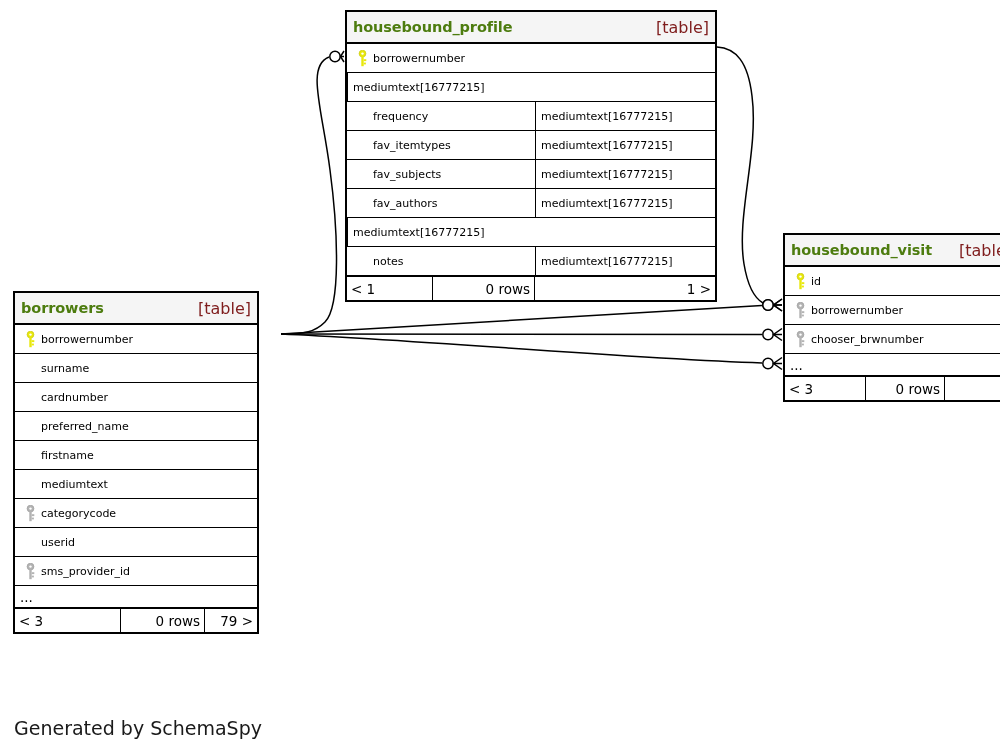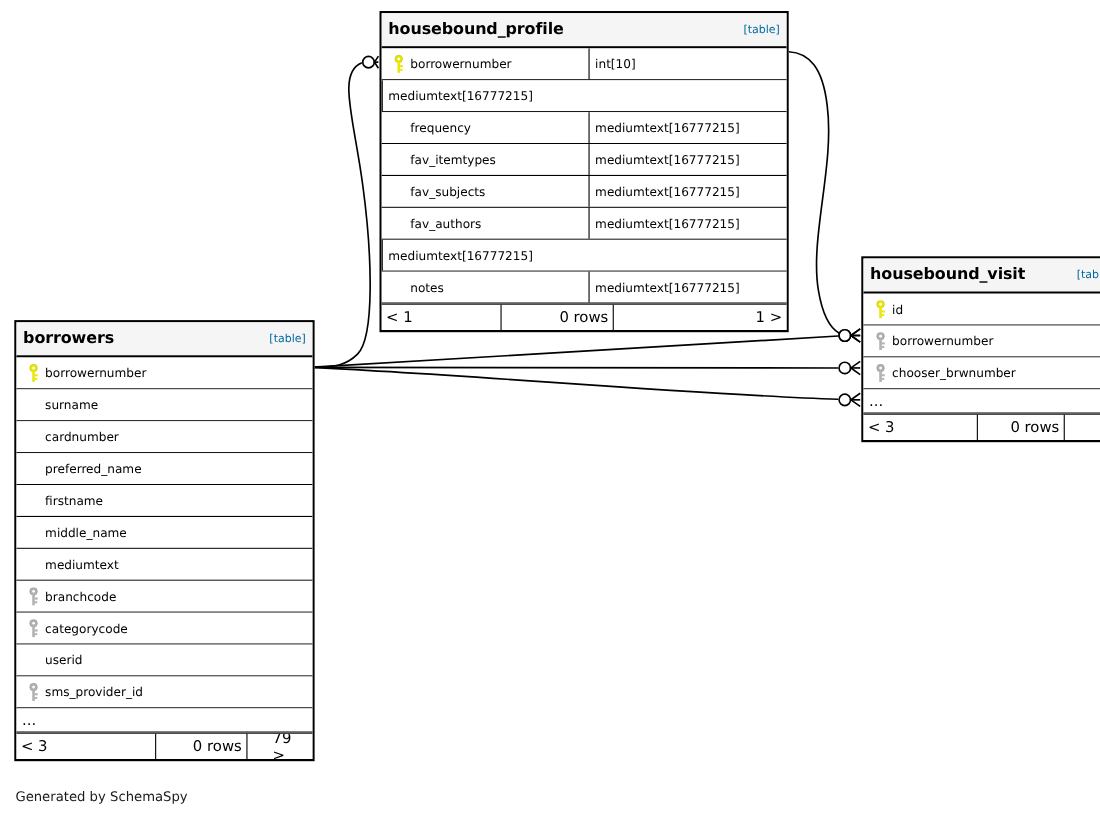--- a/index.html
+++ b/index.html
@@ -44,26 +44,26 @@
     background: #f5f5f5;
     border-bottom: 2px solid #000000;
     box-sizing: border-box;
     height: 32px;
     padding: 0 6px;
     white-space: nowrap;
   }
   .entity-title {
     font-weight: bold;
     font-size: 14.5px;
-    color: #000000;
+    color: #4d7c0f;
     letter-spacing: -0.1px;
   }
   .entity-tag {
-    font-size: 10px;
-    color: #0369a1;
+    font-size: 16px;
+    color: #7f1d1d;
   }
 
   .row {
     display: flex;
     align-items: center;
     border-bottom: 1px solid #000000;
     box-sizing: border-box;
     height: 29px;
     background: #ffffff;
     white-space: nowrap;
@@ -131,31 +131,31 @@
   .fcell {
     box-sizing: border-box;
     height: 100%;
     display: flex;
     align-items: center;
     font-size: 13.5px;
     color: #000000;
     overflow: hidden;
   }
   .fcell.left  { justify-content: flex-start; padding-left: 4px; }
-  .fcell.right { justify-content: flex-end;   padding-right: 4px; margin-left: 23px; }
+  .fcell.right { justify-content: flex-end;   padding-right: 4px; }
   .fcell.mid   { border-left: 1px solid #000000; border-right: 1px solid #000000; }
 
   
   #tbl-housebound_profile {
     left: 345px; top: 10px; width: 372px;
   }
   #tbl-housebound_profile .col-name { width: 188px; }
 
   #tbl-borrowers {
-    left: 13px; top: 291px; width: 273px;
+    left: 13px; top: 291px; width: 246px;
   }
   #tbl-borrowers .col-name { width: 100%; }
 
   #tbl-housebound_visit {
     left: 783px; top: 233px; width: 237px;
   }
   #tbl-housebound_visit .col-name { width: 100%; }
 
   
   #tbl-housebound_profile .fcell.a { width: 85px; }
@@ -168,21 +168,21 @@
 
   #tbl-housebound_visit .fcell.a { width: 80px; }
   #tbl-housebound_visit .fcell.b { width: 80px; }
   #tbl-housebound_visit .fcell.c { flex: 1 1 auto; }
 
   
   #credit {
     position: absolute;
     left: 14px;
     top: 717px;
-    font-size: 12px;
+    font-size: 19px;
     color: #1a1a1a;
   }
 </style>
 </head>
 <body>
 
 <div id="canvas">
 
   <svg id="edges" viewBox="0 0 1000 747" xmlns="http://www.w3.org/2000/svg">
     <defs>
@@ -245,23 +245,20 @@
           <svg width="9" height="17" viewBox="0 0 9 17">
             <circle cx="4.5" cy="3.6" r="3.4" fill="#e8e80d" stroke="#c9c90b" stroke-width="0.7"></circle>
             <rect x="3.3" y="5.6" width="2.4" height="10.6" fill="#e8e80d"></rect>
             <rect x="5.7" y="9.2" width="2.6" height="1.9" fill="#e8e80d"></rect>
             <rect x="5.7" y="12.6" width="2.2" height="1.8" fill="#e8e80d"></rect>
             <circle cx="4.5" cy="3.6" r="1.2" fill="#ffffff"></circle>
           </svg>
         </span>
         <span class="col-label">borrowernumber</span>
       </div>
-      <div class="col-type">
-        <span class="col-label">int[10]</span>
-      </div>
     </div>
 
     <div class="row">
       <div class="col-type">
         <span class="col-label">mediumtext[16777215]</span>
       </div>
     </div>
 
     <div class="row">
       <div class="col-name">
@@ -369,145 +366,125 @@
       </div>
     </div>
 
     <div class="row">
       <div class="col-name">
         <span class="keyslot"></span>
         <span class="col-label">firstname</span>
       </div>
     </div>
 
-    <div class="row">
-      <div class="col-name">
-        <span class="keyslot"></span>
-        <span class="col-label">middle_name</span>
-      </div>
-    </div>
 
     <div class="row">
       <div class="col-name">
         <span class="keyslot"></span>
         <span class="col-label">mediumtext</span>
       </div>
     </div>
+
 
     <div class="row">
       <div class="col-name">
         <span class="keyslot">
           <svg width="9" height="17" viewBox="0 0 9 17">
             <circle cx="4.5" cy="3.6" r="3.4" fill="#b3b3b3" stroke="#9c9c9c" stroke-width="0.7"></circle>
             <rect x="3.3" y="5.6" width="2.4" height="10.6" fill="#b3b3b3"></rect>
             <rect x="5.7" y="9.2" width="2.6" height="1.9" fill="#b3b3b3"></rect>
             <rect x="5.7" y="12.6" width="2.2" height="1.8" fill="#b3b3b3"></rect>
             <circle cx="4.5" cy="3.6" r="1.2" fill="#ffffff"></circle>
           </svg>
         </span>
-        <span class="col-label">branchcode</span>
+        <span class="col-label">categorycode</span>
+      </div>
+    </div>
+
+    <div class="row">
+      <div class="col-name">
+        <span class="keyslot"></span>
+        <span class="col-label">userid</span>
       </div>
     </div>
 
     <div class="row">
       <div class="col-name">
         <span class="keyslot">
           <svg width="9" height="17" viewBox="0 0 9 17">
             <circle cx="4.5" cy="3.6" r="3.4" fill="#b3b3b3" stroke="#9c9c9c" stroke-width="0.7"></circle>
             <rect x="3.3" y="5.6" width="2.4" height="10.6" fill="#b3b3b3"></rect>
             <rect x="5.7" y="9.2" width="2.6" height="1.9" fill="#b3b3b3"></rect>
             <rect x="5.7" y="12.6" width="2.2" height="1.8" fill="#b3b3b3"></rect>
             <circle cx="4.5" cy="3.6" r="1.2" fill="#ffffff"></circle>
           </svg>
         </span>
-        <span class="col-label">categorycode</span>
-      </div>
-    </div>
-
-    <div class="row">
-      <div class="col-name">
-        <span class="keyslot"></span>
-        <span class="col-label">userid</span>
+        <span class="col-label">sms_provider_id</span>
+      </div>
+    </div>
+
+    <div class="row-ellipsis">
+      <span class="col-label">...</span>
+    </div>
+
+    <div class="row-footer">
+      <div class="fcell left a">&lt; 3</div>
+      <div class="fcell right b mid">0 rows</div>
+      <div class="fcell right c">79 &gt;</div>
+    </div>
+  </div>
+
+  <div class="entity" id="tbl-housebound_visit">
+
+    <div class="entity-header">
+      <span class="entity-title">housebound_visit</span>
+      <span class="entity-tag">[table]</span>
+    </div>
+
+    <div class="row">
+      <div class="col-name">
+        <span class="keyslot">
+          <svg width="9" height="17" viewBox="0 0 9 17">
+            <circle cx="4.5" cy="3.6" r="3.4" fill="#e8e80d" stroke="#c9c90b" stroke-width="0.7"></circle>
+            <rect x="3.3" y="5.6" width="2.4" height="10.6" fill="#e8e80d"></rect>
+            <rect x="5.7" y="9.2" width="2.6" height="1.9" fill="#e8e80d"></rect>
+            <rect x="5.7" y="12.6" width="2.2" height="1.8" fill="#e8e80d"></rect>
+            <circle cx="4.5" cy="3.6" r="1.2" fill="#ffffff"></circle>
+          </svg>
+        </span>
+        <span class="col-label">id</span>
       </div>
     </div>
 
     <div class="row">
       <div class="col-name">
         <span class="keyslot">
           <svg width="9" height="17" viewBox="0 0 9 17">
             <circle cx="4.5" cy="3.6" r="3.4" fill="#b3b3b3" stroke="#9c9c9c" stroke-width="0.7"></circle>
             <rect x="3.3" y="5.6" width="2.4" height="10.6" fill="#b3b3b3"></rect>
             <rect x="5.7" y="9.2" width="2.6" height="1.9" fill="#b3b3b3"></rect>
             <rect x="5.7" y="12.6" width="2.2" height="1.8" fill="#b3b3b3"></rect>
             <circle cx="4.5" cy="3.6" r="1.2" fill="#ffffff"></circle>
           </svg>
         </span>
-        <span class="col-label">sms_provider_id</span>
-      </div>
-    </div>
-
-    <div class="row-ellipsis">
-      <span class="col-label">...</span>
-    </div>
-
-    <div class="row-footer">
-      <div class="fcell left a">&lt; 3</div>
-      <div class="fcell right b mid">0 rows</div>
-      <div class="fcell right c">79 &gt;</div>
-    </div>
-  </div>
-
-  <div class="entity" id="tbl-housebound_visit">
-
-    <div class="entity-header">
-      <span class="entity-title">housebound_visit</span>
-      <span class="entity-tag">[table]</span>
-    </div>
-
-    <div class="row">
-      <div class="col-name">
-        <span class="keyslot">
-          <svg width="9" height="17" viewBox="0 0 9 17">
-            <circle cx="4.5" cy="3.6" r="3.4" fill="#e8e80d" stroke="#c9c90b" stroke-width="0.7"></circle>
-            <rect x="3.3" y="5.6" width="2.4" height="10.6" fill="#e8e80d"></rect>
-            <rect x="5.7" y="9.2" width="2.6" height="1.9" fill="#e8e80d"></rect>
-            <rect x="5.7" y="12.6" width="2.2" height="1.8" fill="#e8e80d"></rect>
-            <circle cx="4.5" cy="3.6" r="1.2" fill="#ffffff"></circle>
-          </svg>
-        </span>
-        <span class="col-label">id</span>
+        <span class="col-label">borrowernumber</span>
       </div>
     </div>
 
     <div class="row">
       <div class="col-name">
         <span class="keyslot">
           <svg width="9" height="17" viewBox="0 0 9 17">
             <circle cx="4.5" cy="3.6" r="3.4" fill="#b3b3b3" stroke="#9c9c9c" stroke-width="0.7"></circle>
             <rect x="3.3" y="5.6" width="2.4" height="10.6" fill="#b3b3b3"></rect>
             <rect x="5.7" y="9.2" width="2.6" height="1.9" fill="#b3b3b3"></rect>
             <rect x="5.7" y="12.6" width="2.2" height="1.8" fill="#b3b3b3"></rect>
             <circle cx="4.5" cy="3.6" r="1.2" fill="#ffffff"></circle>
           </svg>
         </span>
-        <span class="col-label">borrowernumber</span>
-      </div>
-    </div>
-
-    <div class="row">
-      <div class="col-name">
-        <span class="keyslot">
-          <svg width="9" height="17" viewBox="0 0 9 17">
-            <circle cx="4.5" cy="3.6" r="3.4" fill="#b3b3b3" stroke="#9c9c9c" stroke-width="0.7"></circle>
-            <rect x="3.3" y="5.6" width="2.4" height="10.6" fill="#b3b3b3"></rect>
-            <rect x="5.7" y="9.2" width="2.6" height="1.9" fill="#b3b3b3"></rect>
-            <rect x="5.7" y="12.6" width="2.2" height="1.8" fill="#b3b3b3"></rect>
-            <circle cx="4.5" cy="3.6" r="1.2" fill="#ffffff"></circle>
-          </svg>
-        </span>
         <span class="col-label">chooser_brwnumber</span>
       </div>
     </div>
 
 
     <div class="row-ellipsis">
       <span class="col-label">...</span>
     </div>
 
     <div class="row-footer">

